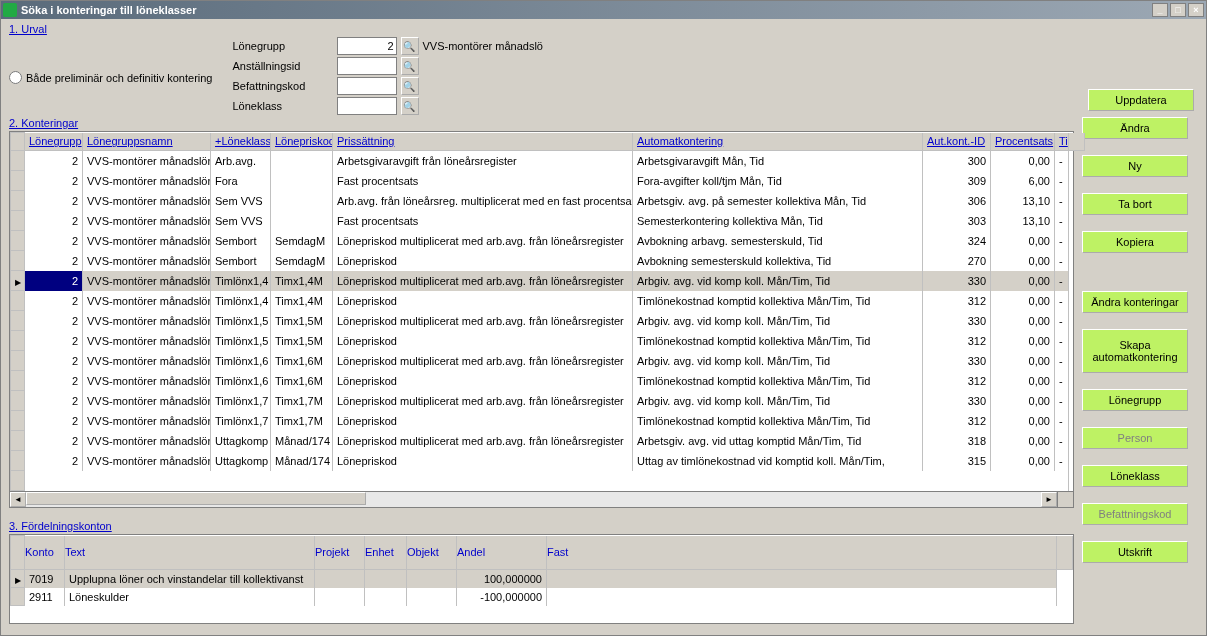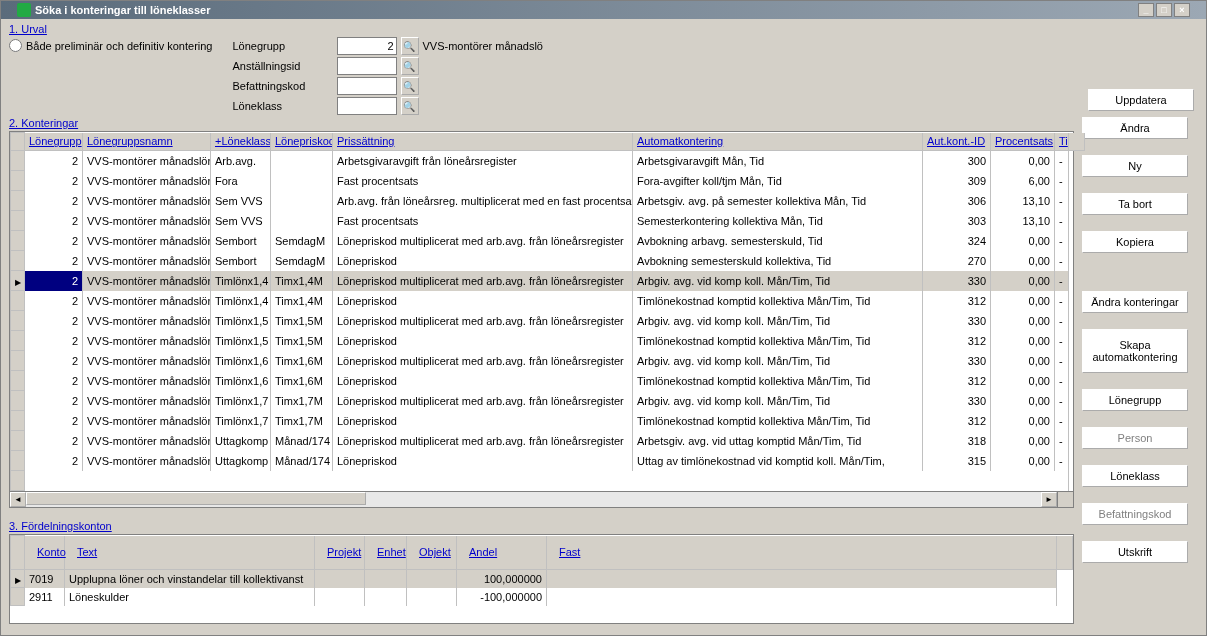--- a/index.html
+++ b/index.html
@@ -1,58 +1,58 @@
 <!DOCTYPE html>
 <html><head>
 <meta charset="utf-8">
 <style>
 * { box-sizing: border-box; margin: 0; padding: 0; }
 body { font-family: Tahoma, Arial, sans-serif; font-size: 11px; background: #d4d0c8; }
 .window { width: 1207px; height: 636px; background: #d4d0c8; border: 1px solid #808080; position: relative; }
-.titlebar { height: 18px; background: linear-gradient(to right, #5a6b7b, #9ca8b4); color: #fff; display: flex; align-items: center; padding: 0 16px; }
+.titlebar { height: 18px; background: linear-gradient(to right, #5a6b7b, #9ca8b4); color: #fff; display: flex; align-items: center; padding: 0 2px; }
 .titlebar-icon { width: 14px; height: 14px; margin-right: 4px; display:inline-block; background:#2a4; border-radius:2px;}
 .titlebar-text { flex: 1; font-weight: bold; font-size: 11px; }
 .titlebar-btns { display: flex; gap: 2px; }
 .titlebar-btn { width: 16px; height: 14px; background: #d4d0c8; border: 1px solid #808080; font-size: 9px; display: flex; align-items: center; justify-content: center; cursor: pointer; font-family: Arial; font-weight:bold;}
 .content { padding: 2px 8px; }
 .section-link { color: #0000cc; text-decoration: underline; font-size: 11px; cursor: pointer; display: inline-block; margin: 2px 0; }
 .urval { display: flex; align-items: flex-start; gap: 20px; }
-.radios { display: flex; flex-direction: column; gap: 2px; padding: 2px 0;}
+.radios { display: flex; flex-direction: column; gap: 2px; padding: 2px 0; margin-top: 32px;}
 .radio-row { display: flex; align-items: center; gap: 4px; }
 .radio-row input { margin: 0; }
 .fields { display: flex; flex-direction: column; gap: 2px; }
 .field-row { display: flex; align-items: center; gap: 4px; }
 .field-label { width: 100px; }
 .field-input { width: 60px; height: 18px; border: 1px solid #808080; background: #fff; padding: 0 2px; text-align: right; font-size:11px;}
 .field-input.empty { text-align: left; }
 .lookup-btn { width: 18px; height: 18px; background: #d4d0c8; border: 1px outset #fff; display: flex; align-items: center; justify-content: center; cursor: pointer; }
 .lookup-icon { font-size: 10px; }
 .uppdatera-wrap { margin-left: auto; padding-right: 4px; }
-.btn { width: 106px; height: 22px; background: #ffffff; border: 1px outset #fff; cursor: pointer; font-size: 11px; text-align:center; display:flex; align-items:center; justify-content:center;}
+.btn { width: 106px; height: 22px; background: #bef264; border: 1px outset #fff; cursor: pointer; font-size: 11px; text-align:center; display:flex; align-items:center; justify-content:center;}
 .btn.disabled { color: #808080; }
 .grid-wrap { border: 1px solid #808080; background: #fff; position: relative; }
 .grid { width: 100%; border-collapse: collapse; table-layout: fixed; }
 .grid th { background: #d4d0c8; border: 1px solid #c0c0c0; border-top:none; color: #0000cc; font-weight: normal; text-align: left; padding: 2px 4px; font-size: 11px; text-decoration: underline; cursor: pointer; height:18px; white-space:nowrap; overflow:hidden;}
 .grid td { border-right: 1px solid #c0c0c0; padding: 2px 4px; font-size: 11px; height: 20px; white-space: nowrap; overflow: hidden; }
 .grid .rowhead { width: 14px; background: #d4d0c8; border: 1px solid #c0c0c0; }
 .grid tr.selected td { background: #d4d0c8; }
 .grid tr.selected .rowhead::before { content: "▶"; font-size: 8px; }
 .grid tr.selected td.lg-cell { background: #000080; color: #fff; text-align:right;}
 .num { text-align: right; }
 .main-layout { display: flex; gap: 8px; }
 .left-col { flex: 1; min-width:0;}
 .right-col { width: 116px; display: flex; flex-direction: column; gap: 16px; padding-top: 2px;}
 .scroll-h { height: 16px; background: #d4d0c8; border-top: 1px solid #808080; display:flex; }
 .scroll-h-btn { width:16px; height:15px; border:1px outset #fff; background:#d4d0c8; font-size:8px; display:flex;align-items:center;justify-content:center;}
 .scroll-h-track { flex:1; background:#e8e8e8;}
 .scroll-h-thumb { width:340px; height:13px; background:#d4d0c8; border:1px outset #fff; margin-left:0;}
 .scroll-v-cell { width:16px; background:#d4d0c8; border-left:1px solid #808080;}
 .grid2-wrap { border: 1px solid #808080; background:#fff; height:90px; position:relative;}
 .grid2 { width:100%; border-collapse:collapse; table-layout:fixed;}
-.grid2 th { background:#d4d0c8; border:1px solid #c0c0c0; border-top:none; color:#0000cc; font-weight:normal; text-align:left; padding:2px 12px; text-decoration:underline; cursor:pointer; height:34px; font-size:11px;}
+.grid2 th { background:#d4d0c8; border:1px solid #c0c0c0; border-top:none; color:#0000cc; font-weight:normal; text-align:left; padding:2px 0; cursor:pointer; height:34px; font-size:11px;}
 .grid2 td { border-right:1px solid #c0c0c0; padding:2px 4px; height:18px; font-size:11px;}
 .grid2 .rowhead{ width:14px; background:#d4d0c8; border:1px solid #c0c0c0;}
 .grid2 tr.sel td { background:#d4d0c8;}
 .grid2 tr.sel .rowhead::before{content:"▶"; font-size:8px;}
 .avsluta-wrap { margin-top: auto; padding-top: 80px;}
 .topline { display:flex; align-items:flex-start;}
 </style>
 </head>
 <body>
 

